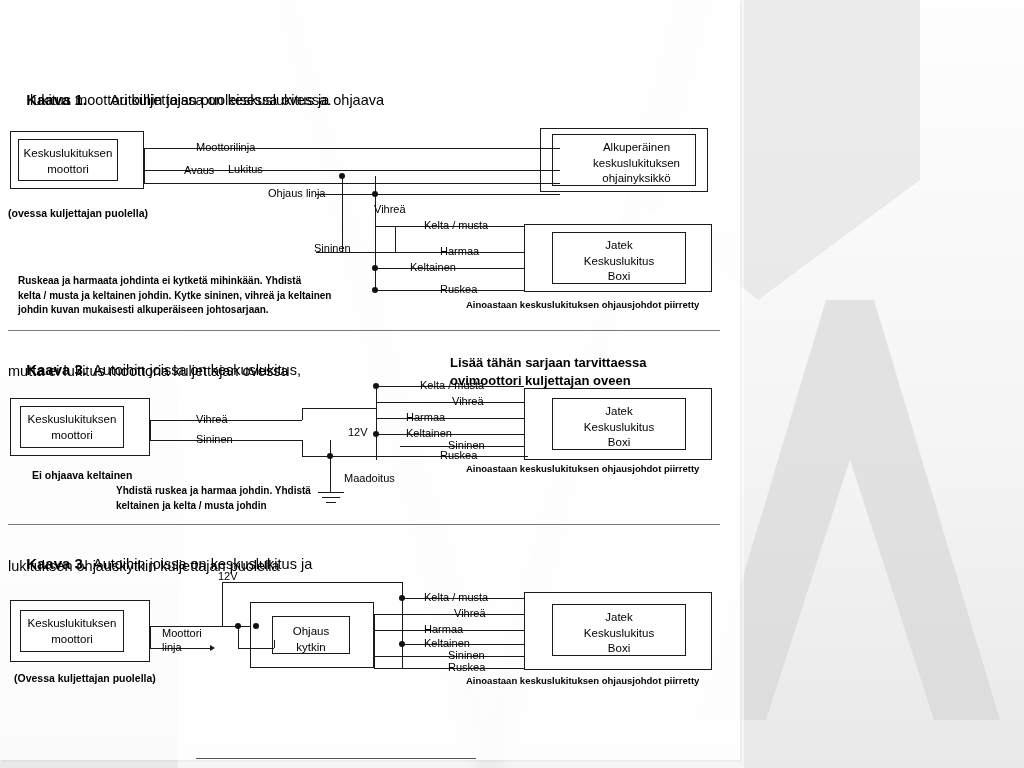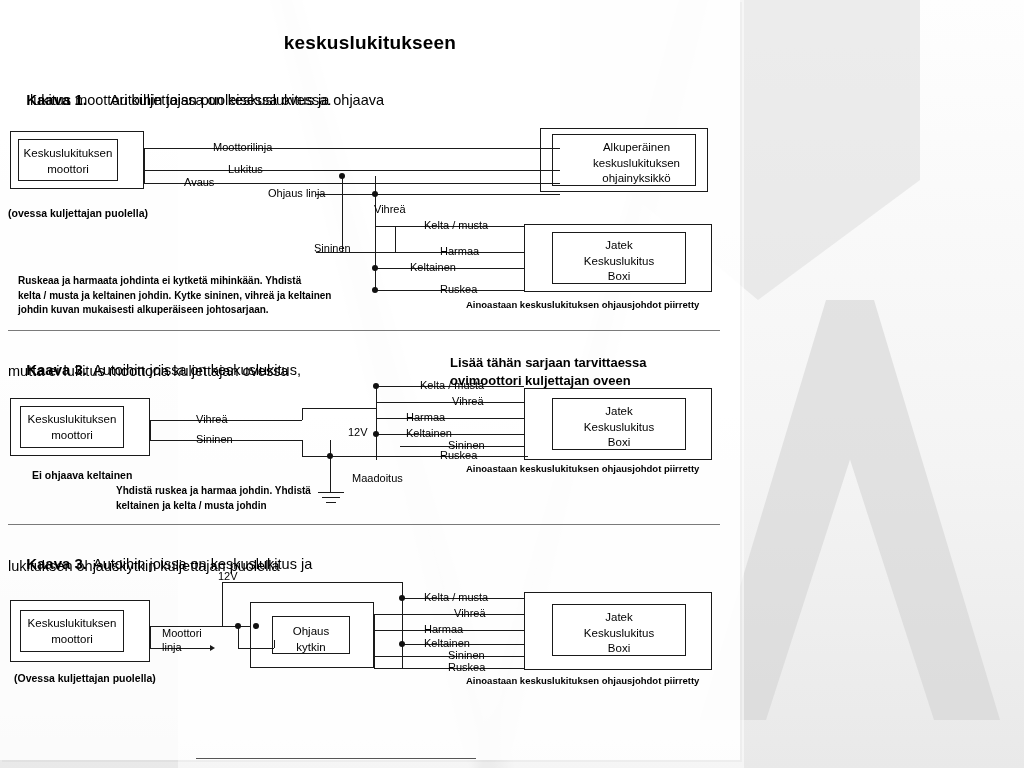--- a/index.html
+++ b/index.html
@@ -113,21 +113,20 @@
 </head>
 <body>
 
 <div id="page">
   <div class="paper"></div>
   <div class="wm wm2"></div>
   <div class="wm wm1"></div>
   <div class="sheet2"></div>
   <div class="sheet"></div>
 
-  <div class="title" style="top:32px;">keskuslukitukseen</div>
 
   <div class="txt kaava-head" style="left:10px; top:74px;">
     <b>Kaava 1.</b><span style="padding-left:23px;">Autoihin joissa on keskuslukitus ja ohjaava</span>
   </div>
   <div class="txt kaava-head" style="left:30px; top:92px;">lukitus moottori kuljettajan puoleisessa ovessa.</div>
 
   <div class="box" style="left:10px; top:131px; width:134px; height:58px;"></div>
   <div class="box inner" style="left:18px; top:139px; width:100px; height:42px;"></div>
   <div class="boxlabel" style="left:18px; top:146px; width:100px;">Keskuslukituksen
 moottori</div>
@@ -160,23 +159,23 @@
   <div class="line hl" style="left:395px; top:252px; width:129px;"></div>
   <div class="line vl" style="left:395px; top:226px; height:26px;"></div>
   <div class="line hl" style="left:375px; top:268px; width:149px;"></div>
   <div class="line hl" style="left:375px; top:290px; width:149px;"></div>
 
   <div class="dot" style="left:339px; top:173px;"></div>
   <div class="dot" style="left:372px; top:191px;"></div>
   <div class="dot" style="left:372px; top:265px;"></div>
   <div class="dot" style="left:372px; top:287px;"></div>
 
-  <div class="txt lbl" style="left:193px; top:141px;padding-left:20px;">Moottorilinja</div>
+  <div class="txt lbl" style="left:176px; top:141px;padding-left:20px;">Moottorilinja</div>
   <div class="txt lbl" style="left:228px; top:163px;">Lukitus</div>
-  <div class="txt lbl" style="left:184px; top:176px;">Avaus</div>
+  <div class="txt lbl" style="left:184px; top:164px;">Avaus</div>
   <div class="txt lbl" style="left:268px; top:187px;">Ohjaus linja</div>
   <div class="txt lbl" style="left:374px; top:203px;">Vihreä</div>
   <div class="txt lbl" style="left:314px; top:242px;">Sininen</div>
   <div class="txt lbl" style="left:424px; top:219px;">Kelta / musta</div>
   <div class="txt lbl" style="left:440px; top:245px;">Harmaa</div>
   <div class="txt lbl" style="left:410px; top:261px;">Keltainen</div>
   <div class="txt lbl" style="left:440px; top:283px;">Ruskea</div>
 
   <div class="txt notes" style="left:18px; top:274px;">Ruskeaa ja harmaata johdinta ei kytketä mihinkään. Yhdistä
 kelta / musta ja keltainen johdin. Kytke sininen, vihreä ja keltainen
@@ -224,21 +223,21 @@
   <div class="line hl" style="left:322px; top:497px; width:18px;"></div>
   <div class="line hl" style="left:326px; top:502px; width:10px;"></div>
 
   <div class="dot" style="left:373px; top:383px;"></div>
   <div class="dot" style="left:373px; top:431px;"></div>
   <div class="dot" style="left:327px; top:453px;"></div>
 
   <div class="txt lbl" style="left:196px; top:413px;">Vihreä</div>
   <div class="txt lbl" style="left:196px; top:433px;">Sininen</div>
   <div class="txt lbl" style="left:348px; top:426px;">12V</div>
-  <div class="txt lbl" style="left:344px; top:472px;margin-left:8px;">Maadoitus</div>
+  <div class="txt lbl" style="left:344px; top:472px;">Maadoitus</div>
   <div class="txt lbl" style="left:420px; top:379px;">Kelta / musta</div>
   <div class="txt lbl" style="left:452px; top:395px;">Vihreä</div>
   <div class="txt lbl" style="left:406px; top:411px;">Harmaa</div>
   <div class="txt lbl" style="left:406px; top:427px;">Keltainen</div>
   <div class="txt lbl" style="left:448px; top:439px;">Sininen</div>
   <div class="txt lbl" style="left:440px; top:449px;">Ruskea</div>
 
   <div class="txt notes" style="left:116px; top:484px;">Yhdistä ruskea ja harmaa johdin. Yhdistä
 keltainen ja kelta / musta johdin</div>
   <div class="txt footnote" style="left:466px; top:464px;">Ainoastaan keskuslukituksen ohjausjohdot piirretty</div>

